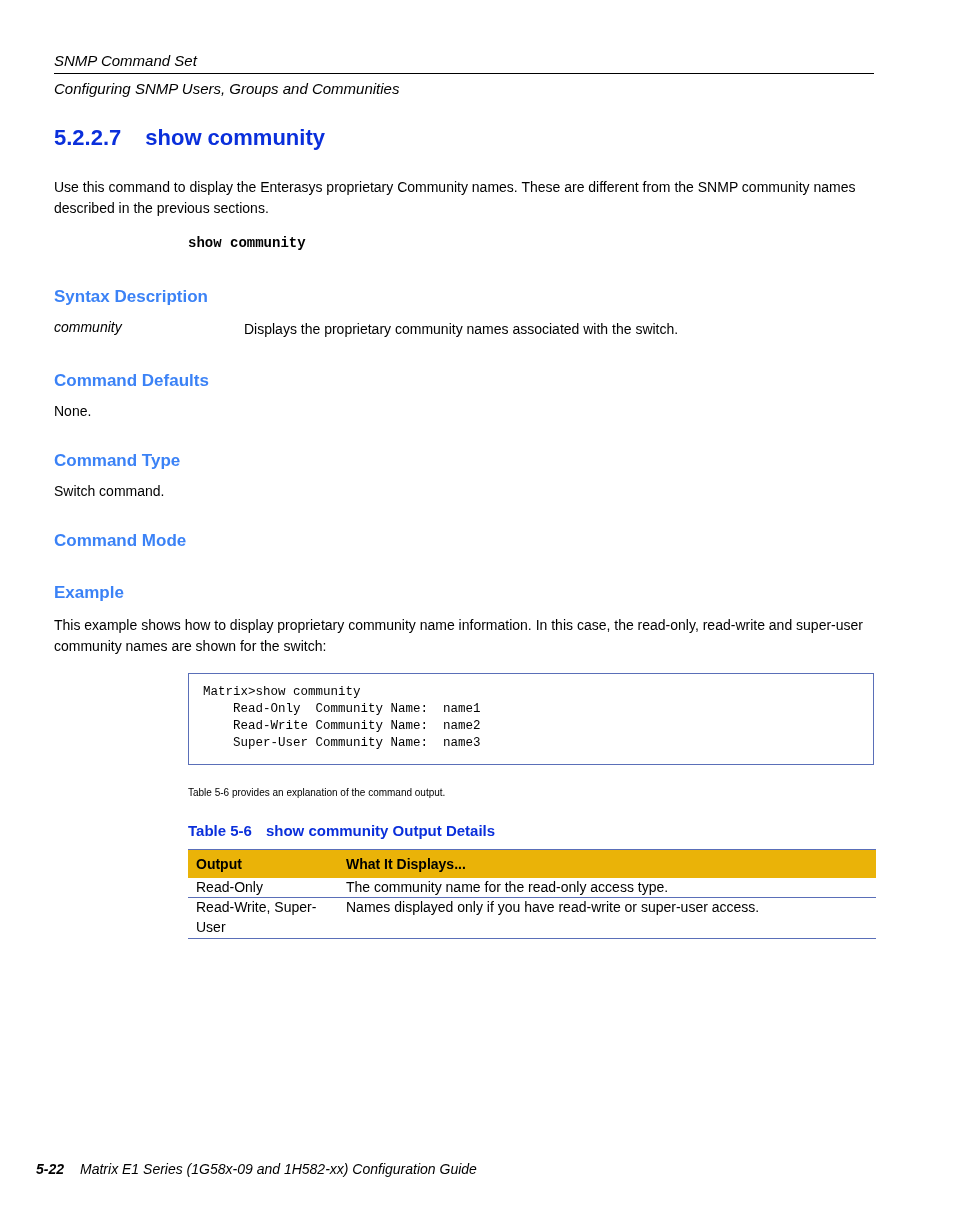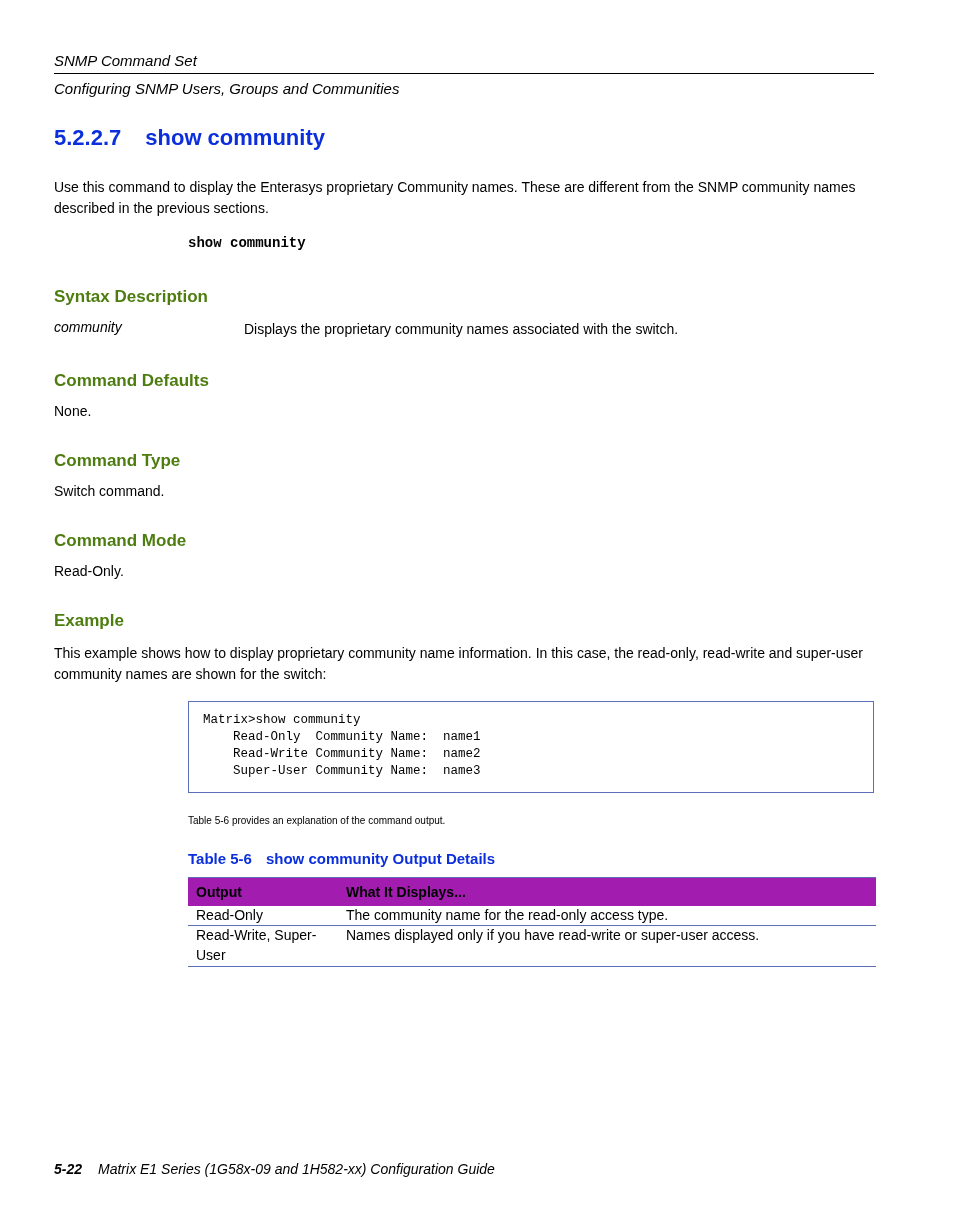--- a/index.html
+++ b/index.html
@@ -42,21 +42,21 @@
   }
   .mono { font-family: "Courier New", monospace; font-weight: bold; font-size: 14px; }
   .mono-block {
     font-family: "Courier New", monospace;
     font-size: 14px;
     margin-left: 134px;
     margin-top: 6px;
     margin-bottom: 36px;
   }
   .sub-heading {
-    color: #4d7c0f;
+    color: #3b82f6;
     font-weight: bold;
     font-size: 17px;
     margin-bottom: 12px;
   }
   .block { margin-bottom: 32px; }
   .indent-text {
     font-size: 14px;
     margin-left: 0;
   }
   .syntax-row {
@@ -87,38 +87,38 @@
     margin-left: 134px;
     margin-bottom: 10px;
   }
   .table-caption .tnum { margin-right: 14px; }
   .out-table {
     margin-left: 134px;
     width: 688px;
     border-collapse: collapse;
     font-size: 14px;
   }
-  .out-table thead tr { background: #a21caf; }
+  .out-table thead tr { background: #eab308; }
   .out-table th {
     text-align: left;
     font-weight: bold;
     padding: 6px 8px;
     border-top: 1.5px solid #5a6fb8;
   }
   .out-table th:first-child { width: 150px; }
   .out-table td {
     padding: 0 8px;
     vertical-align: top;
     border-bottom: 1px solid #5a6fb8;
     line-height: 1.4;
   }
   .footer {
     position: absolute;
     bottom: 50px;
-    left: 54px;
+    left: 36px;
     font-size: 14px;
     font-style: italic;
   }
   .footer .pnum { font-weight: bold; margin-right: 16px; }
   .xref { font-size: 10px; margin-left: 134px; }
 </style>
 </head>
 <body>
 
 <div class="header-top">SNMP Command Set</div>
@@ -146,21 +146,20 @@
   <div class="indent-text">None.</div>
 </div>
 
 <div class="block">
   <div class="sub-heading">Command Type</div>
   <div class="indent-text">Switch command.</div>
 </div>
 
 <div class="block">
   <div class="sub-heading">Command Mode</div>
-  <div class="indent-text">Read-Only.</div>
 </div>
 
 <div class="sub-heading">Example</div>
 <div class="body-text">This example shows how to display proprietary community name information. In this case, the read-only, read-write and super-user community names are shown for the switch:</div>
 
 <div class="example-box">Matrix&gt;show community
     Read-Only  Community Name:  name1
     Read-Write Community Name:  name2
     Super-User Community Name:  name3</div>
 

